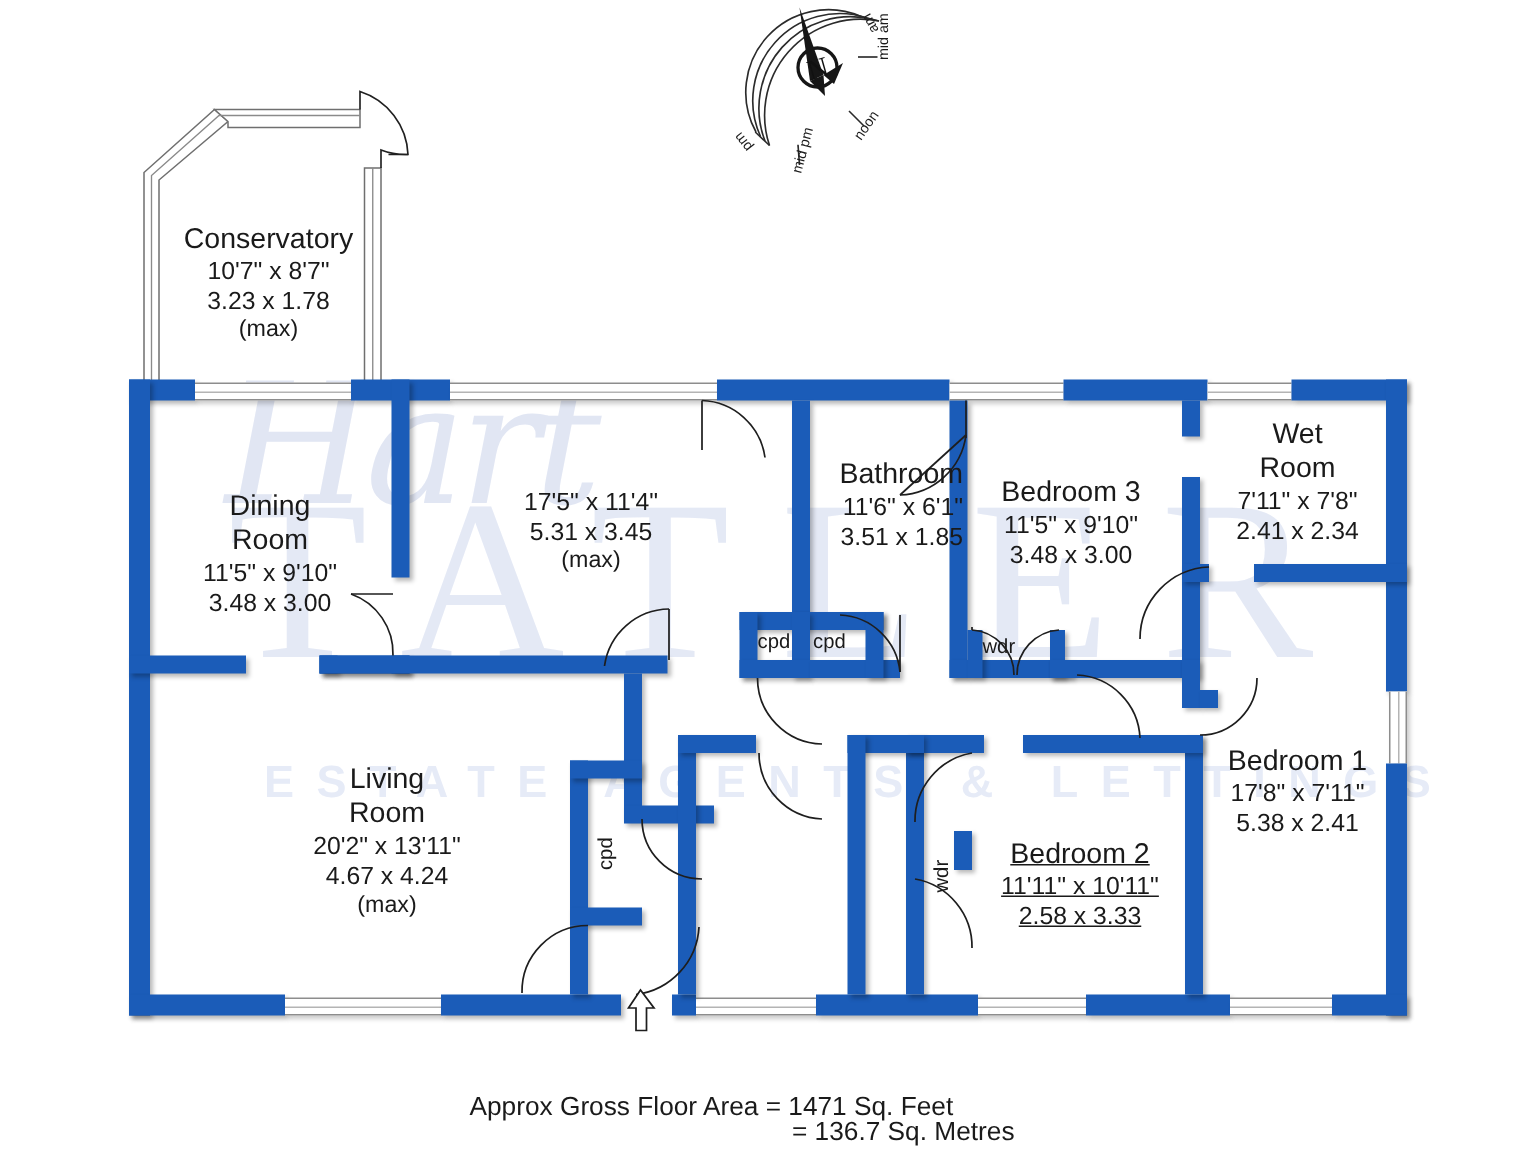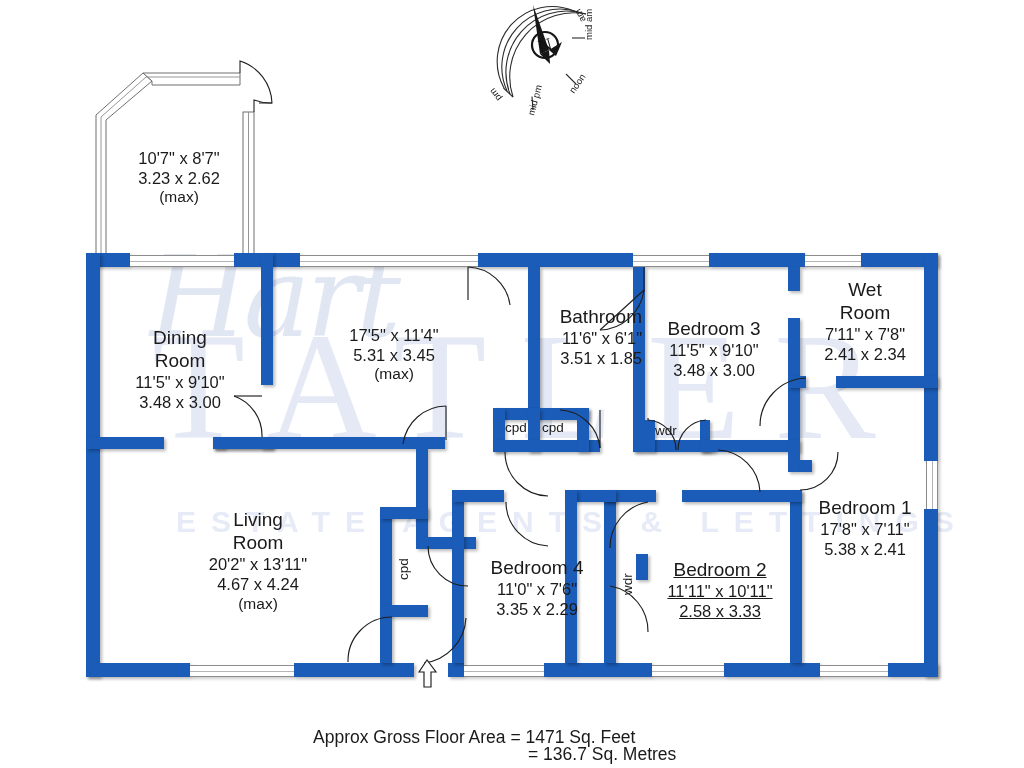--- a/index.html
+++ b/index.html
@@ -250,22 +250,23 @@
 
       <path d="M424,663 A48,48 0 0 0 466,618"></path>
     </g>
 
     <g>
       <polygon points="427,660 419,672 424,672 424,687 431,687 431,672 436,672" fill="#ffffff" stroke="#1e1e1e" stroke-width="1.15"></polygon>
     </g>
   </svg>
 
   <div class="room" style="left:106px;top:148px;width:146px;">
+    <div class="rn">Conservatory</div>
     <div class="rd">10'7"  x   8'7"</div>
-    <div class="rd">3.23   x   2.62</div>
+    <div class="rd">3.23   x   1.78</div>
     <div class="rm">(max)</div>
   </div>
 
   <div class="room" style="left:106px;top:326px;width:148px;">
     <div class="rn">Dining</div>
     <div class="rn">Room</div>
     <div class="rd">11'5"  x  9'10"</div>
     <div class="rd">3.48   x   3.00</div>
   </div>
 
@@ -301,25 +302,20 @@
   </div>
 
   <div class="room" style="left:178px;top:508px;width:160px;">
     <div class="rn">Living</div>
     <div class="rn">Room</div>
     <div class="rd">20'2"  x 13'11"</div>
     <div class="rd">4.67   x   4.24</div>
     <div class="rm">(max)</div>
   </div>
 
-  <div class="room" style="left:470px;top:556px;width:134px;">
-    <div class="rn">Bedroom 4</div>
-    <div class="rd">11'0"  x   7'6"</div>
-    <div class="rd">3.35   x   2.29</div>
-  </div>
 
   <div class="room" style="left:652px;top:558px;width:136px;text-decoration:underline;">
     <div class="rn">Bedroom 2</div>
     <div class="rd">11'11" x 10'11"</div>
     <div class="rd">2.58   x   3.33</div>
   </div>
 
   <div class="tiny" style="left:505px;top:420px;">cpd</div>
   <div class="tiny" style="left:542px;top:420px;">cpd</div>
   <div class="tiny rot" style="left:396px;top:580px;">cpd</div>

